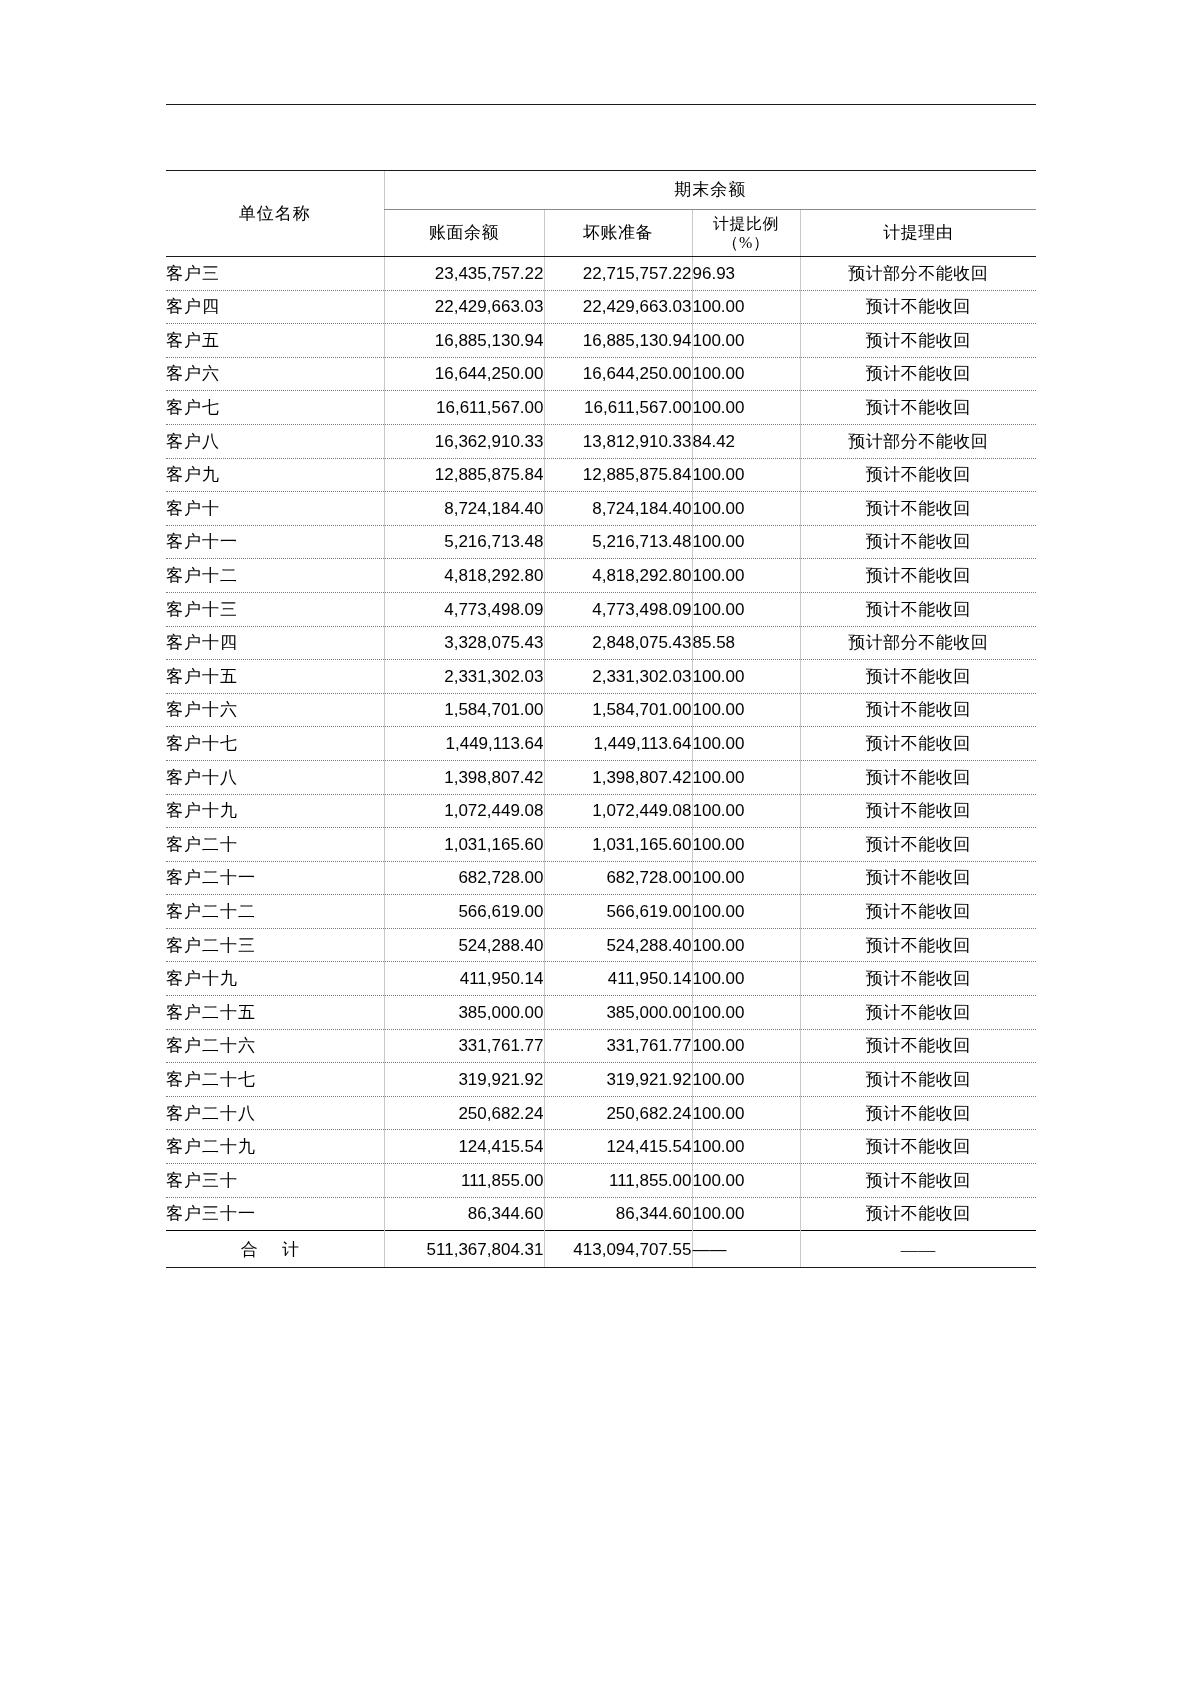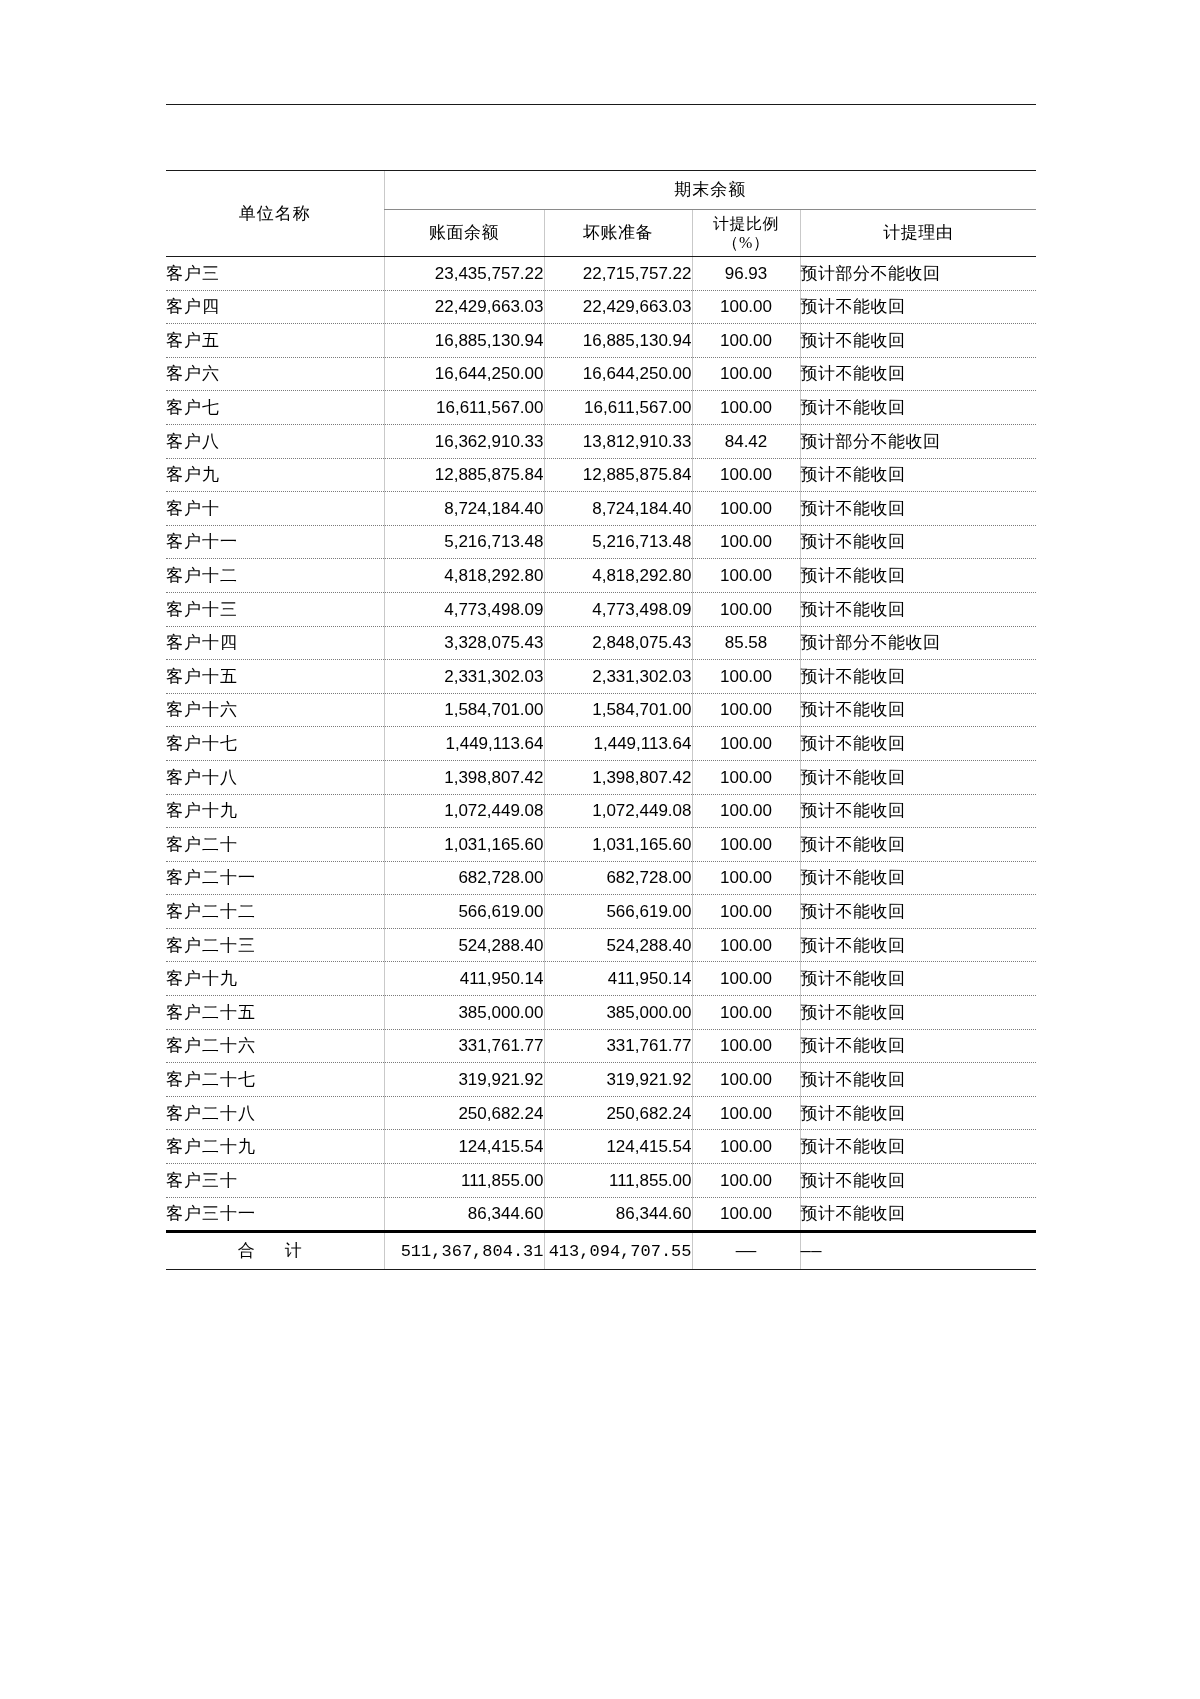--- a/index.html
+++ b/index.html
@@ -99,34 +99,32 @@
     padding-left: 14px;
     letter-spacing: 1px;
   }
   td.num {
     text-align: right;
     padding-right: 14px;
     font-family: "Liberation Sans", sans-serif;
     font-size: 15.5px;
   }
   td.pct {
-    text-align: center;
     font-family: "Liberation Sans", sans-serif;
     font-size: 15.5px;
   }
   td.reason {
-    text-align: left;
+    text-align: center;
     letter-spacing: 0.5px;
     margin-left: 8px;
   }
   tr.total td {
-    border-top: 3px solid #000000;
+    border-top: 1px solid #000000;
     border-bottom: 1.6px solid #1a1a1a;
     height: 36px;
-    font-family: Liberation Mono, monospace;
   }
   tr.total td.name {
     text-align: center;
     letter-spacing: 10px;
     padding-left: 0;
   }
   .footer {
     position: absolute;
     left: 0;
     top: 1447px;

